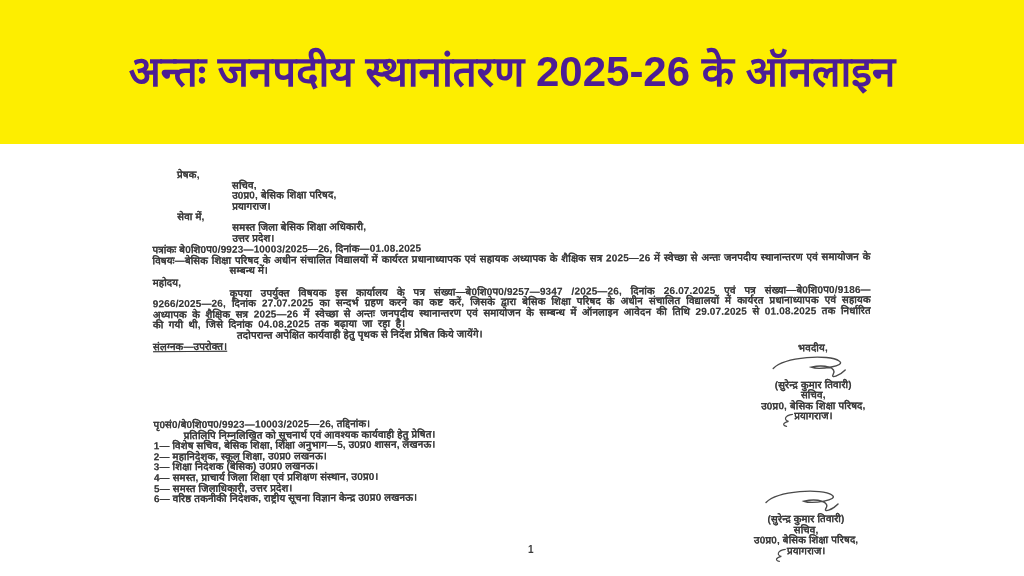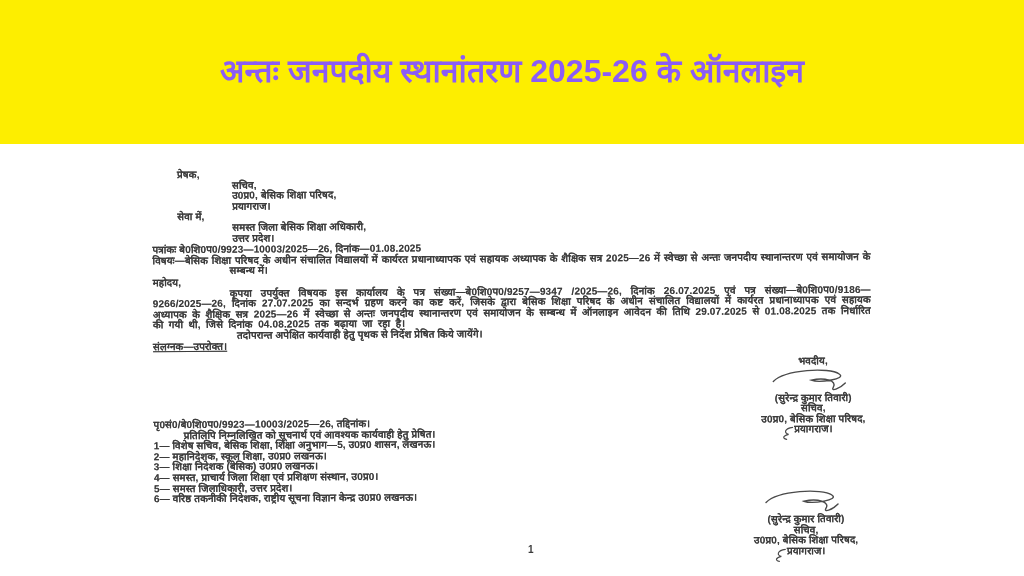--- a/index.html
+++ b/index.html
@@ -13,21 +13,21 @@
   }
 
   
   .banner {
     position: absolute; top: 0; left: 0; width: 1024px; height: 144px;
     background: #fdee00;
     display: flex; flex-direction: column; align-items: center; justify-content: center;
     gap: 24px;
   }
   .banner-line {
-    font-size: 32px; font-weight: 800; color: #8b5cf6;
+    font-size: 42px; font-weight: 800; color: #4c1d95;
     line-height: 1.05; white-space: nowrap; letter-spacing: 0px;
   }
 
   
   .doc {
     position: absolute; left: 153px; top: 168px; width: 718px;
     color: #3c3c3c; font-size: 10px; line-height: 10.6px; font-weight: 700;
     transform: rotate(-0.35deg);
     letter-spacing: 0.15px;
     text-shadow: 0 0 0.6px rgba(70,70,70,0.65);
@@ -39,21 +39,21 @@
   .salutation { margin-top: 1px; }
   .body-para { text-indent: 77px; text-align: justify; word-spacing: 2.5px; }
   .closing-line { margin-left: 84px; }
   .enclosure { text-decoration: underline; }
   .spacer-sig { height: 68px; }
   .cc-intro { margin-left: 30px; }
 
   .sig-block {
     position: absolute; text-align: center; line-height: 10.6px;
   }
-  .sig-block-1 { right: 6px; top: 190px; }
+  .sig-block-1 { right: 6px; top: 177px; }
   .sig-block-2 { right: 14px; top: 322px; }
   .sig-scribble { display: block; margin: 0 auto; }
   .place-wrap { position: relative; display: inline-block; }
   .place-flourish { position: absolute; left: -14px; top: 2px; }
 
   .page-number {
     position: absolute; left: 528px; top: 544px;
     color: #3c3c3c; font-size: 10px; font-weight: 700;
   }
 </style>

